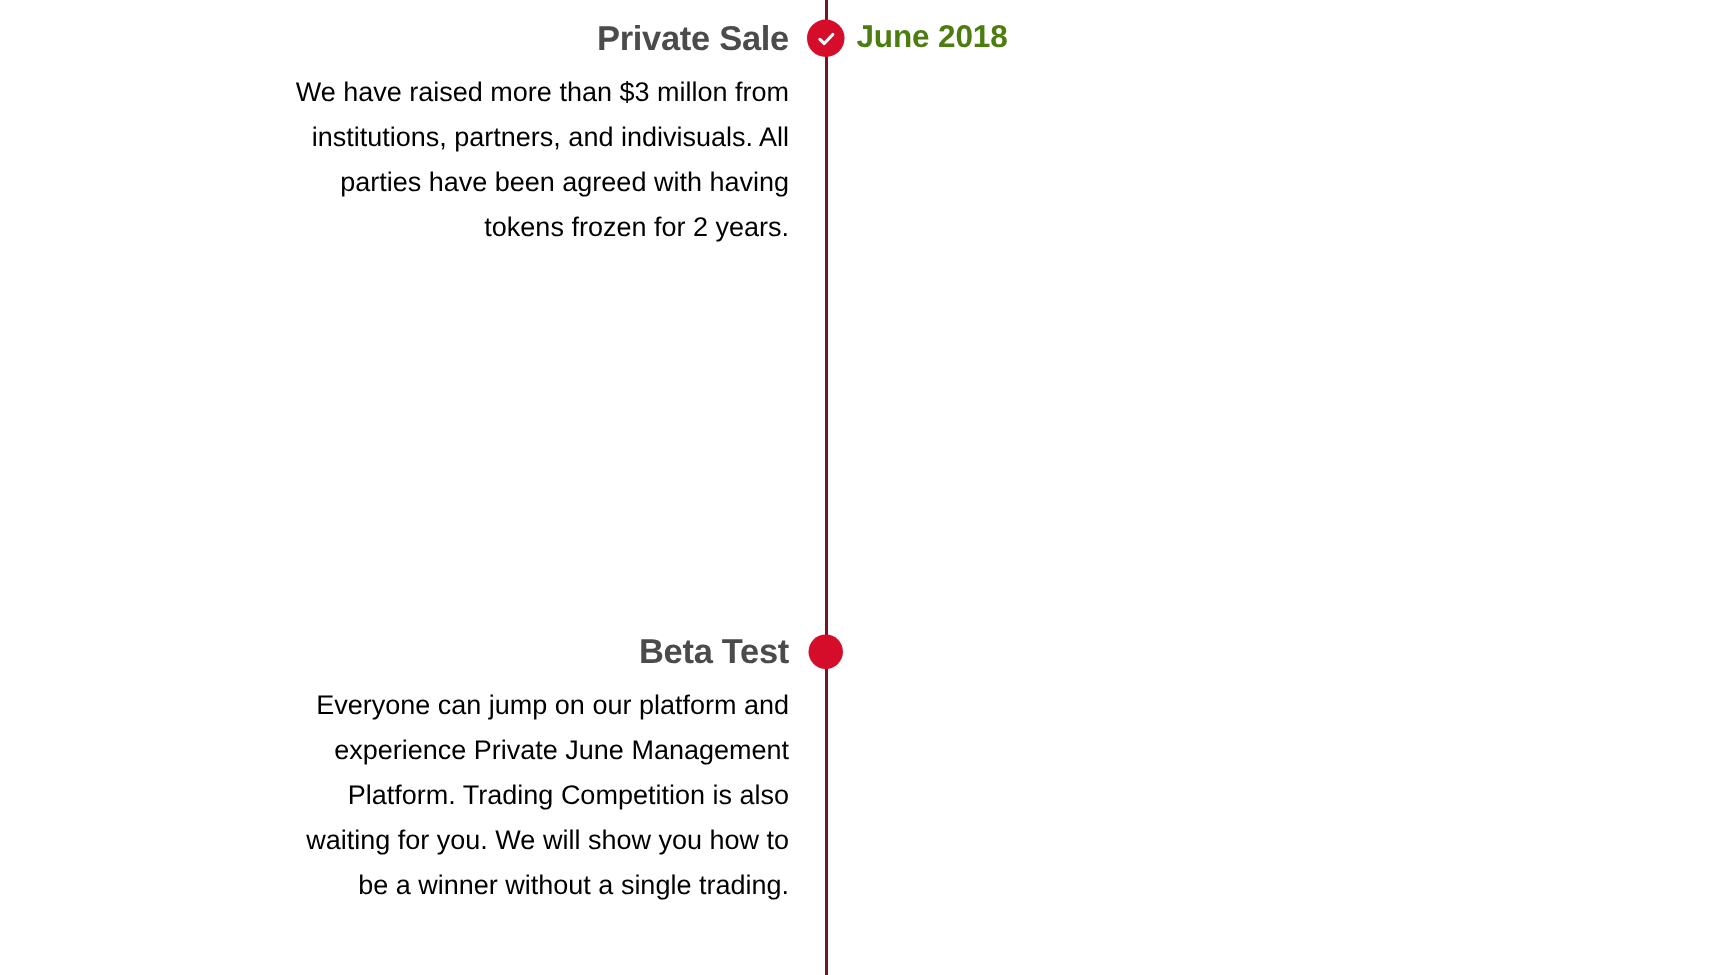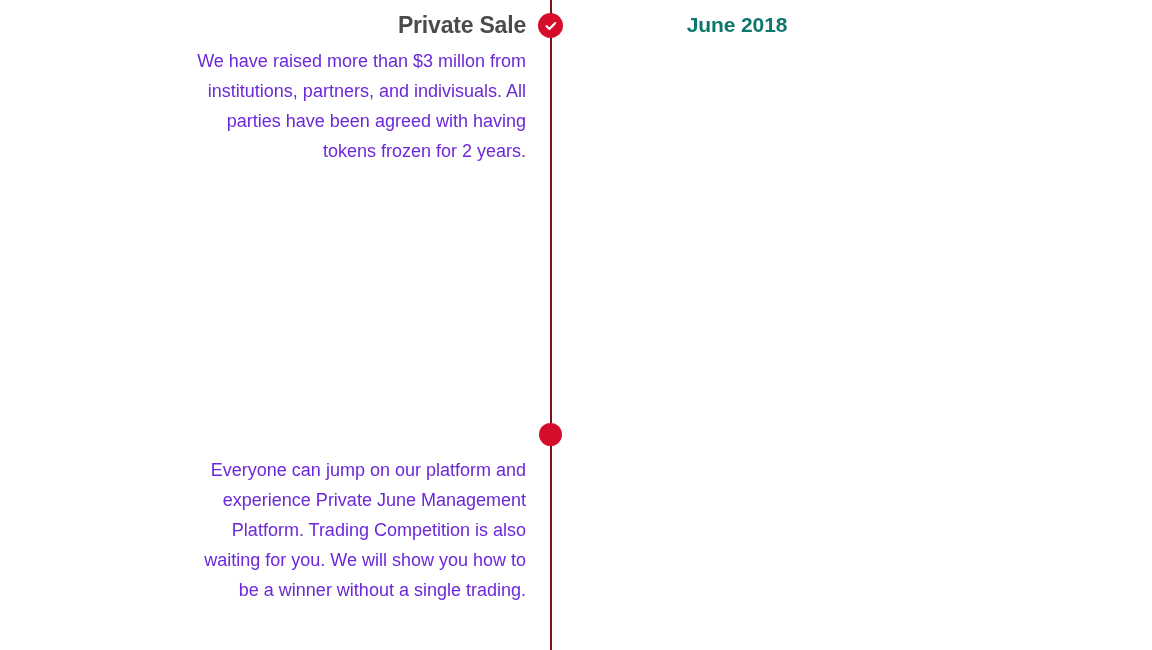--- a/index.html
+++ b/index.html
@@ -64,26 +64,25 @@
     font-weight: bold;
     color: #4b4b4b;
     letter-spacing: -0.2px;
     line-height: 34px;
     white-space: nowrap;
     margin: 0;
   }
   .date {
     font-size: 21px;
     font-weight: bold;
-    color: #0f766e;
+    color: #4d7c0f;
     letter-spacing: -0.1px;
     line-height: 34px;
     white-space: nowrap;
     margin: 0;
-    text-align: center;
   }
 
   
   .marker {
     position: absolute;
     left: 538px;
     top: 5px;
     width: 25px;
     height: 25px;
     border-radius: 50%;
@@ -114,21 +113,21 @@
     left: 571px;
     width: 332px;
     text-align: left;
   }
   .body-left  { top: 38px; }
   .body-right { top: 40px; }
 
   .copy {
     font-size: 18px;
     line-height: 30px;
-    color: #6d28d9;
+    color: #000000;
     font-weight: normal;
     margin: 0;
   }
 </style>
 </head>
 <body>
 
 <div class="timeline">
 
   <div class="spine"></div>
@@ -148,20 +147,23 @@
       </div>
     </div>
     <div class="body-left">
       <p class="copy">We have raised more than $3 millon from institutions, partners, and indivisuals. All parties have been agreed with having tokens frozen for 2 years.</p>
     </div>
   </div>
 
 
   <div class="row row-3">
     <div class="head">
+      <div class="side-left">
+        <h3 class="title">Beta Test</h3>
+      </div>
       <div class="marker plain"></div>
     </div>
     <div class="body-left">
       <p class="copy">Everyone can jump on our platform and experience Private June Management Platform. Trading Competition is also waiting for you. We will show you how to be a winner without a single trading.</p>
     </div>
   </div>
 
 </div>
 
 </body></html>

